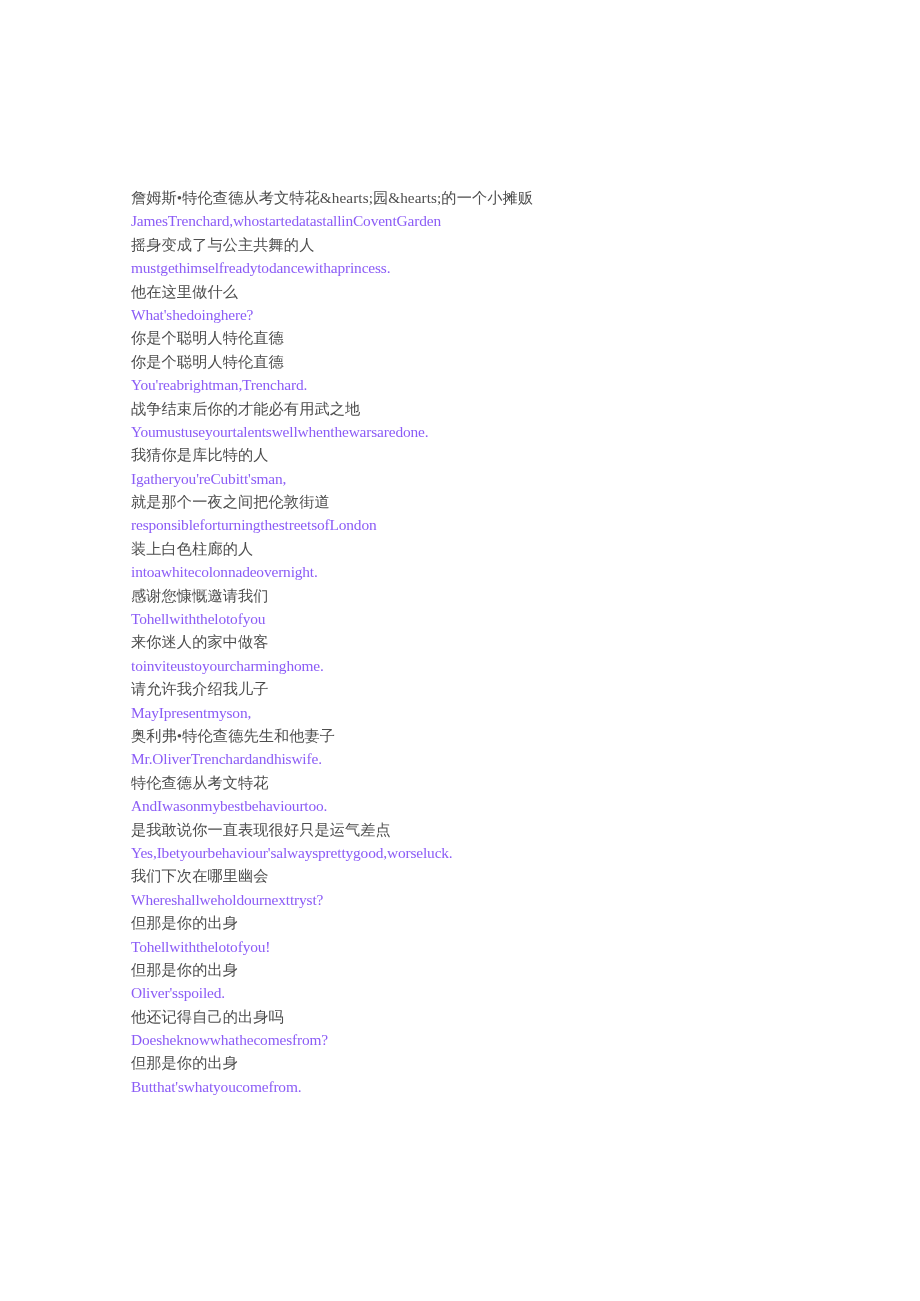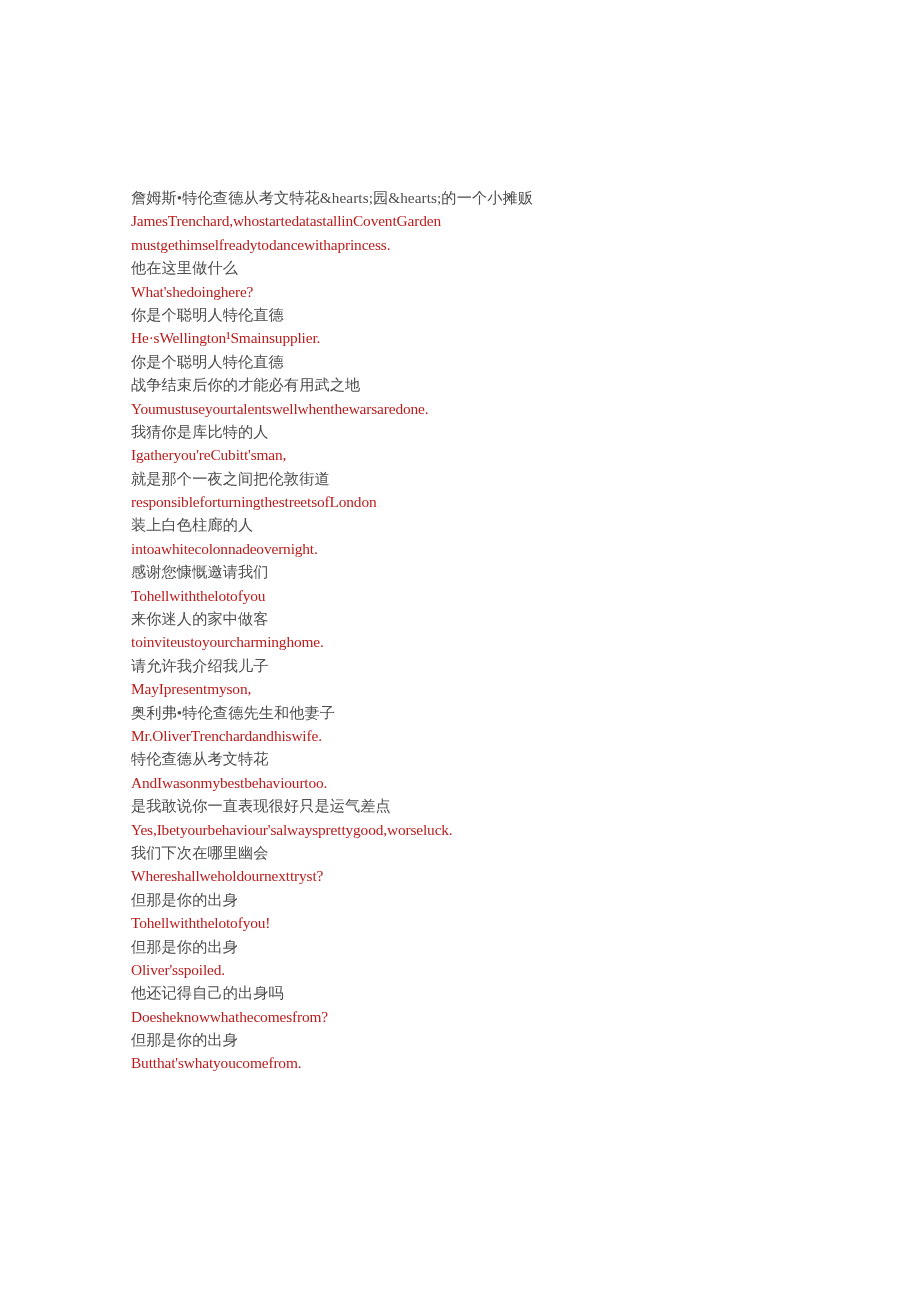--- a/index.html
+++ b/index.html
@@ -47,38 +47,39 @@
   .line.zh {
     font-size: 15.2px;
     color: #4d4d4d;
     letter-spacing: 0.1px;
     font-weight: 400;
   }
 
   
   .line.en {
     font-size: 15.4px;
-    color: #b91c1c;
+    color: #8b5cf6;
     letter-spacing: -0.15px;
     font-weight: 400;
   }
 </style>
 </head>
 <body>
 
 <div class="page">
   <div class="transcript">
       <span class="line zh">詹姆斯•特伦查德从考文特花&amp;hearts;园&amp;hearts;的一个小摊贩</span>
       <span class="line en">JamesTrenchard,whostartedatastallinCoventGarden</span>
+      <span class="line zh">摇身变成了与公主共舞的人</span>
       <span class="line en">mustgethimselfreadytodancewithaprincess.</span>
       <span class="line zh">他在这里做什么</span>
       <span class="line en">What'shedoinghere?</span>
       <span class="line zh">你是个聪明人特伦直德</span>
-      <span class="line en">He·sWellington¹Smainsupplier.</span>
       <span class="line zh">你是个聪明人特伦直德</span>
+      <span class="line en">You'reabrightman,Trenchard.</span>
       <span class="line zh">战争结束后你的才能必有用武之地</span>
       <span class="line en">Youmustuseyourtalentswellwhenthewarsaredone.</span>
       <span class="line zh">我猜你是库比特的人</span>
       <span class="line en">Igatheryou'reCubitt'sman,</span>
       <span class="line zh">就是那个一夜之间把伦敦街道</span>
       <span class="line en">responsibleforturningthestreetsofLondon</span>
       <span class="line zh">装上白色柱廊的人</span>
       <span class="line en">intoawhitecolonnadeovernight.</span>
       <span class="line zh">感谢您慷慨邀请我们</span>
       <span class="line en">Tohellwiththelotofyou</span>

